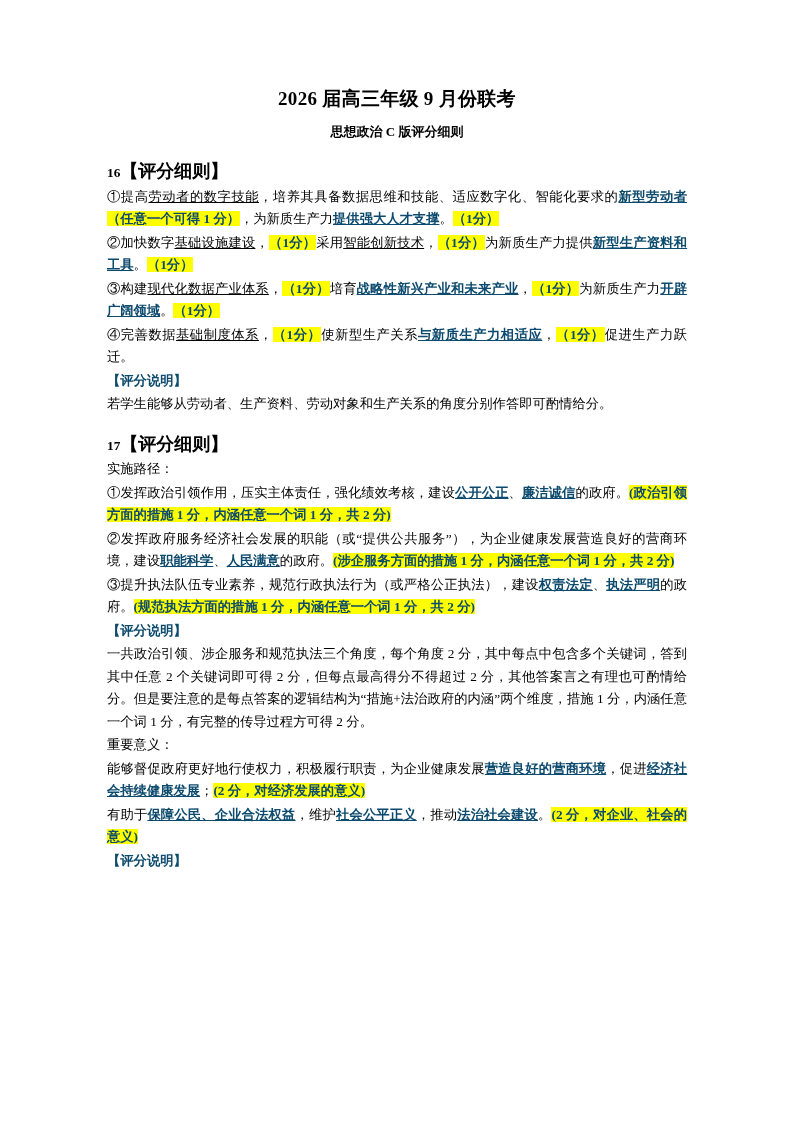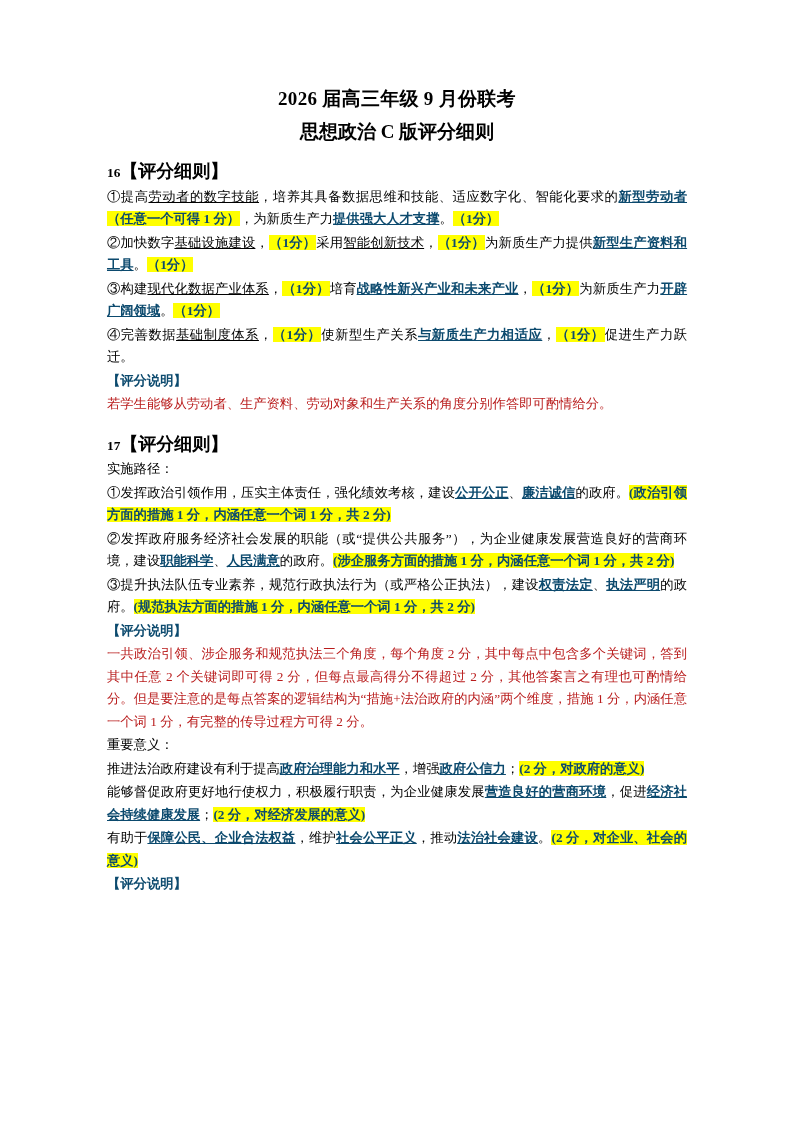--- a/index.html
+++ b/index.html
@@ -30,21 +30,21 @@
   }
   h1.doc-title {
     font-size: 19px;
     font-weight: bold;
     text-align: center;
     margin: 0 0 4px 0;
     letter-spacing: 0.3px;
     line-height: 30px;
   }
   h2.doc-subtitle {
-    font-size: 19px;
+    font-size: 13px;
     font-weight: bold;
     text-align: center;
     margin: 0 0 14px 0;
     line-height: 28px;
   }
   p.line {
     margin: 0 0 1px 0;
     font-size: 13.3px;
     line-height: 22.5px;
     text-align: justify;
@@ -52,21 +52,21 @@
   }
   .blk-hd {
     font-weight: bold;
     font-size: 18px;
   }
   .redb {
     color: #0c4a6e;
     font-weight: bold;
   }
   .purple {
-    color: #b91c1c;
+    color: #000000;
   }
   .u {
     text-decoration: underline;
     margin-top: 24px;
   }
   .hl {
     background: #ffff00;
   }
   .gap-md { height: 16px; }
 </style>
@@ -115,23 +115,20 @@
 
     <p class="line">
       ③提升执法队伍专业素养，规范行政执法行为（或严格公正执法），建设<span class="u redb">权责法定</span>、<span class="u redb">执法严明</span>的政府。<span class="redb hl">(规范执法方面的措施 1 分，内涵任意一个词 1 分，共 2 分)</span>
     </p>
 
     <p class="line redb">【评分说明】</p>
     <p class="line purple">一共政治引领、涉企服务和规范执法三个角度，每个角度 2 分，其中每点中包含多个关键词，答到其中任意 2 个关键词即可得 2 分，但每点最高得分不得超过 2 分，其他答案言之有理也可酌情给分。但是要注意的是每点答案的逻辑结构为“措施+法治政府的内涵”两个维度，措施 1 分，内涵任意一个词 1 分，有完整的传导过程方可得 2 分。</p>
 
     <p class="line">重要意义：</p>
 
-    <p class="line">
-      推进法治政府建设有利于提高<span class="u redb">政府治理能力和水平</span>，增强<span class="u redb">政府公信力</span>；<span class="redb hl">(2 分，对政府的意义)</span>
-    </p>
 
     <p class="line">
       能够督促政府更好地行使权力，积极履行职责，为企业健康发展<span class="u redb">营造良好的营商环境</span>，促进<span class="u redb">经济社会持续健康发展</span>；<span class="redb hl">(2 分，对经济发展的意义)</span>
     </p>
 
     <p class="line">
       有助于<span class="u redb">保障公民、企业合法权益</span>，维护<span class="u redb">社会公平正义</span>，推动<span class="u redb">法治社会建设</span>。<span class="redb hl">(2 分，对企业、社会的意义)</span>
     </p>
 
     <p class="line redb">【评分说明】</p>

